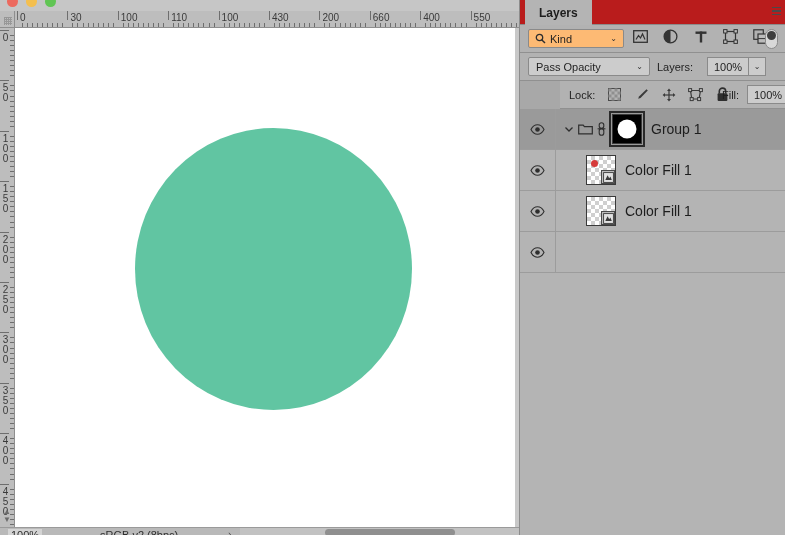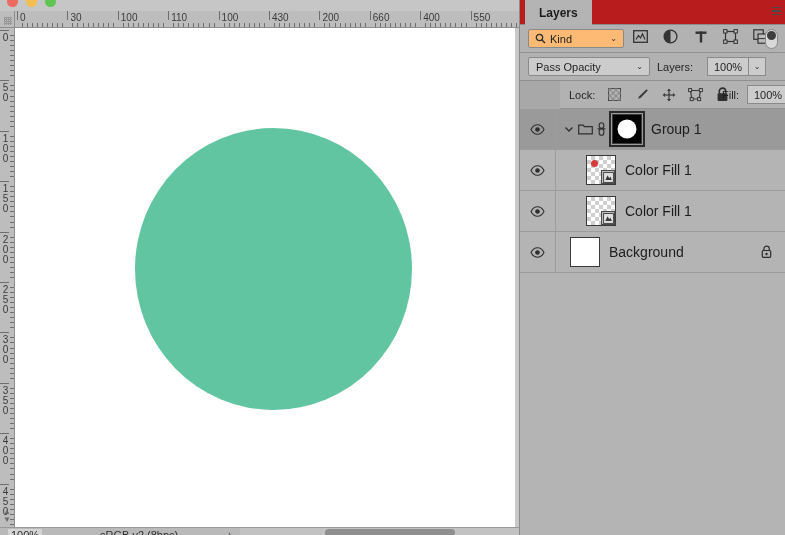--- a/index.html
+++ b/index.html
@@ -704,29 +704,16 @@
         </div>
         <div class="layer-row">
           <div class="eye-cell">
             <span>
               <svg width="15" height="11" viewBox="0 0 15 11">
   <path d="M7.5 0.8 C3.4 0.8 1 5.5 1 5.5 C1 5.5 3.4 10.2 7.5 10.2 C11.6 10.2 14 5.5 14 5.5 C14 5.5 11.6 0.8 7.5 0.8 Z" fill="none" stroke="#2e2e2e" stroke-width="1.1"></path>
   <circle cx="7.5" cy="5.5" r="2.3" fill="#2e2e2e"></circle>
 </svg>
             </span>
           </div>
-          <div class="layer-body">
-            <div class="thumb-wrap" style="margin-left: 14px;">
-              <div class="thumb plain"></div>
-            </div>
-            <span class="layer-name">Background</span>
-            <span class="lock-badge">
-              <svg width="11" height="13" viewBox="0 0 11 13">
-  <path d="M2.9 5.6 V3.8 a2.7 2.7 0 0 1 5.4 0 V5.6" fill="none" stroke="#2e2e2e" stroke-width="1.2"></path>
-  <rect x="1.3" y="5.5" width="8.4" height="6.8" rx="1" fill="none" stroke="#2e2e2e" stroke-width="1.2"></rect>
-  <circle cx="5.5" cy="9" r="1.2" fill="#2e2e2e"></circle>
-</svg>
-            </span>
-          </div>
         </div>
       </div>
   </div>
 </div>
 
 </body></html>

